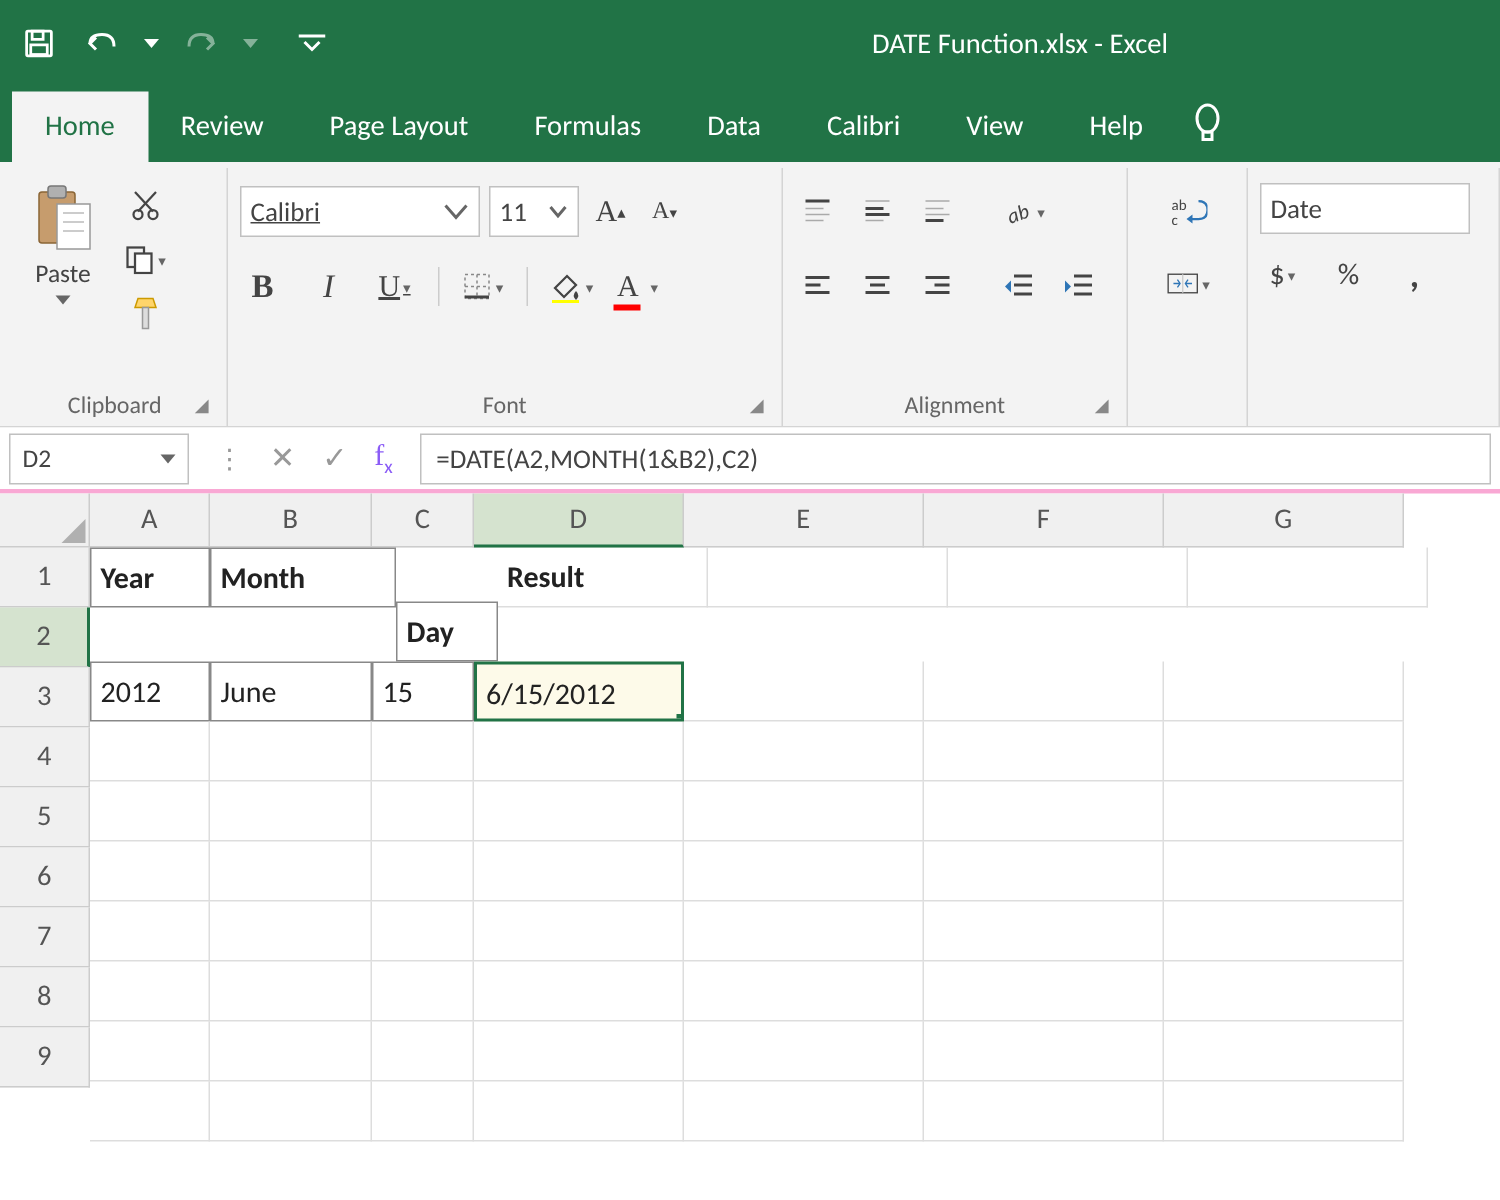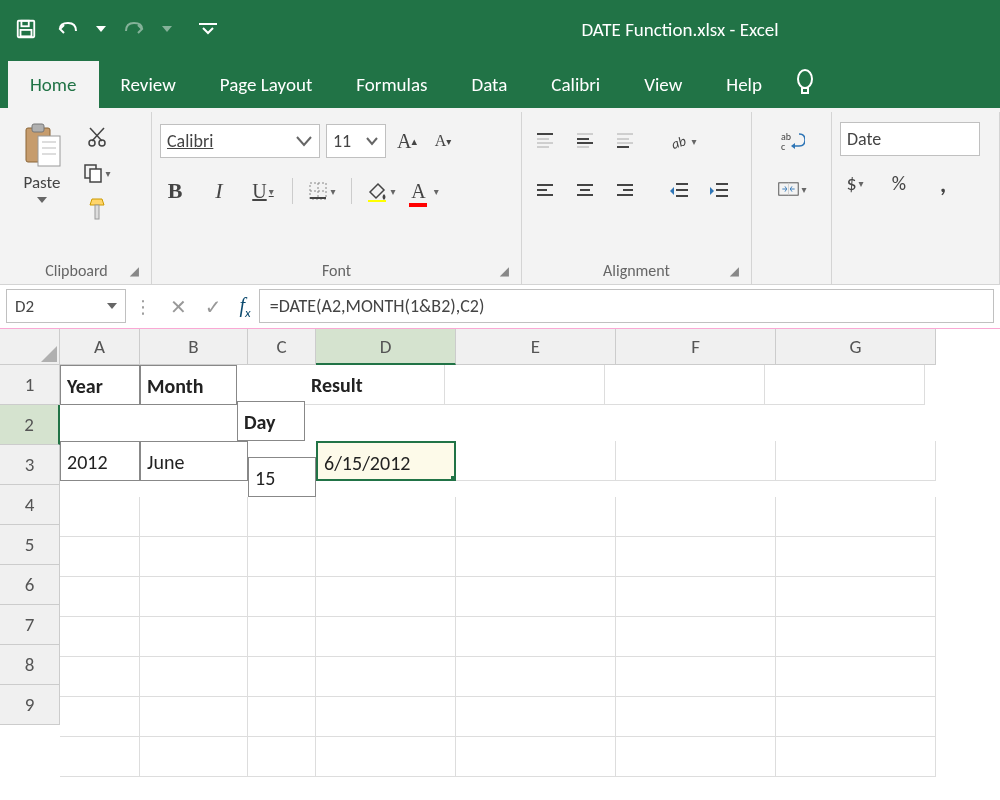--- a/index.html
+++ b/index.html
@@ -36,21 +36,21 @@
 .combo.font-name { width: 160px; justify-content: space-between; text-decoration: underline; }
 .combo.font-size { width: 60px; justify-content: space-between; }
 .ribbon-btn { width: 30px; height: 30px; display: flex; align-items: center; justify-content: center; color: #444; font-size: 18px; }
 .btn-drop { position: relative; display: flex; align-items: center; }
 .btn-drop .caret { font-size: 10px; color: #666; margin-left: 2px; }
 
 
 .align-group .row { display: flex; align-items: center; gap: 10px; height: 38px; }
 
 
-.formula-bar { height: 44px; border-bottom: 1px solid #f9a8d4; display: flex; background: #fff; padding: 4px 6px; }
+.formula-bar { height: 44px; border-bottom: 3px solid #f9a8d4; display: flex; align-items: center; background: #fff; padding: 4px 6px; gap: 10px; }
 .name-box { width: 120px; height: 34px; border: 1px solid #c0c0c0; display: flex; align-items: center; justify-content: space-between; padding: 0 8px; font-size: 17px; color: #444; background:#fff;}
 .fx-btns { display: flex; align-items: center; gap: 18px; padding: 0 8px; color: #999; }
 .fx-input { flex: 1; height: 34px; border: 1px solid #c0c0c0; padding: 0 10px; font-size: 18px; color: #444; display: flex; align-items: center; }
 
 
 .grid { display: flex; }
 .row-headers { display: flex; flex-direction: column; }
 .col-headers { display: flex; }
 .corner { width: 60px; height: 36px; background: #f0f0f0; border-right: 1px solid #ccc; border-bottom: 1px solid #ccc; position: relative; }
 .corner::after { content: ''; position: absolute; right: 2px; bottom: 2px; border-style: solid; border-width: 0 0 16px 16px; border-color: transparent transparent #b0b0b0 transparent; }
@@ -337,21 +337,21 @@
 
 <div class="formula-bar">
   <div class="name-box">
       <span>D2</span>
       <span class="caret-down"></span>
     </div>
   <div class="fx-btns">
     <span style="font-size:18px">⋮</span>
     <span style="font-size:20px">✕</span>
     <span style="font-size:20px">✓</span>
-    <span style="font-style:italic;font-family:serif;font-size:20px;color:#0c4a6e">f<span style="font-size:13px;vertical-align:sub">x</span></span>
+    <span style="font-family:serif;font-size:20px;color:#8b5cf6">f<span style="font-size:13px;vertical-align:sub">x</span></span>
   </div>
   <div class="fx-input">=DATE(A2,MONTH(1&amp;B2),C2)</div>
 </div>
 
 <div class="grid" style="flex-direction:column">
   <div style="display:flex">
     <div class="corner"></div>
     <div class="col-headers" id="colheaders">
         <div class="col-h" style="width: 80px;">A</div>
         <div class="col-h" style="width: 108px;">B</div>
@@ -370,31 +370,31 @@
         <div class="row-h">4</div>
         <div class="row-h">5</div>
         <div class="row-h">6</div>
         <div class="row-h">7</div>
         <div class="row-h">8</div>
         <div class="row-h">9</div>
       </div>
     <div class="cells" id="cellgrid">
         <div class="cell-row">
           <div class="cell bold dbox" style="width: 80px;">Year</div>
-          <div class="cell bold dbox" style="width: 97px;">Month</div>
+          <div class="cell bold dbox" style="width: 124px;">Month</div>
           <div class="cell bold dbox" style="width: 68px; margin-top: 36px;">Day</div>
           <div class="cell bold" style="width: 140px;">Result</div>
           <div class="cell" style="width: 160px;"></div>
           <div class="cell" style="width: 160px;"></div>
           <div class="cell" style="width: 160px;"></div>
         </div>
         <div class="cell-row">
           <div class="cell right dbox" style="width: 80px;">2012</div>
           <div class="cell dbox" style="width: 108px;">June</div>
-          <div class="cell right dbox" style="width: 68px; margin-top: 16px;">15</div>
+          <div class="cell right dbox" style="width: 68px;">15</div>
           <div class="cell sel" style="width: 140px;">6/15/2012</div>
           <div class="cell" style="width: 160px;"></div>
           <div class="cell" style="width: 160px;"></div>
           <div class="cell" style="width: 160px;"></div>
         </div>
         <div class="cell-row">
           <div class="cell" style="width: 80px;"></div>
           <div class="cell" style="width: 108px;"></div>
           <div class="cell" style="width: 68px;"></div>
           <div class="cell" style="width: 140px;"></div>

